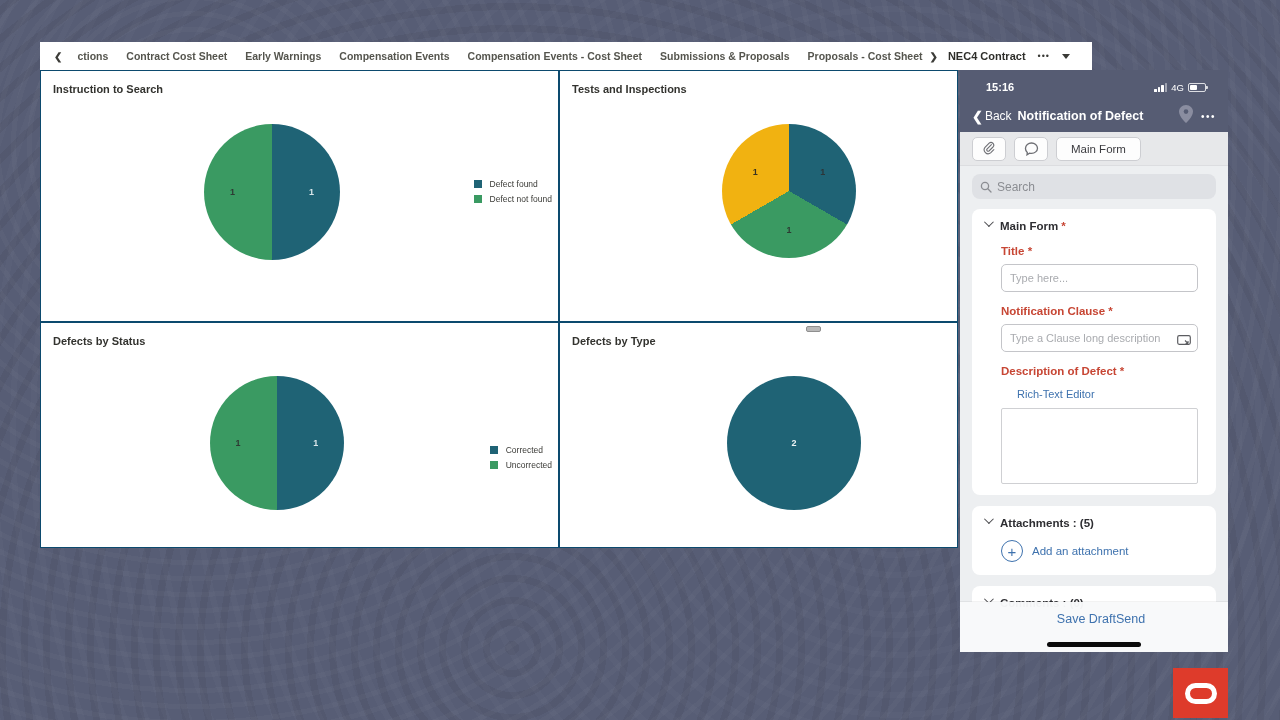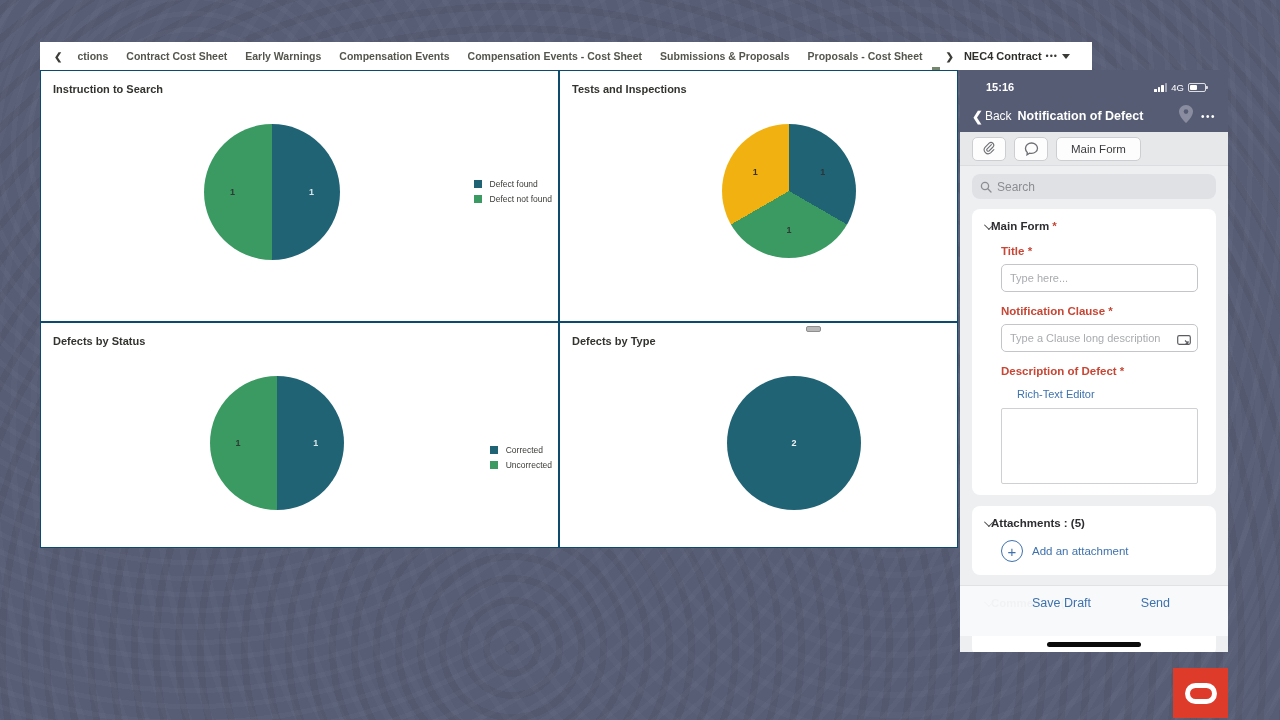--- a/index.html
+++ b/index.html
@@ -17,21 +17,21 @@
   
   .tabbar {
     position:absolute; left:40px; top:42px; width:1052px; height:28px;
     background:#fff; display:flex; align-items:center; padding:0 8px;
     font-size:10.5px; color:#4c4c46;
   }
   .tab-chevron { color:#3c3c38; font-size:10px; padding:0 6px; cursor:pointer; font-weight:bold; }
   .tabs { display:flex; align-items:flex-end; height:100%; overflow:hidden; flex:1; }
   .tab { padding:0 9px; white-space:nowrap; height:100%; display:flex; align-items:center; font-weight:600; color:#55554e; cursor:pointer; }
   .tab.active { font-weight:800; color:#2c2c28; border-bottom:3px solid #74876d; padding-top:3px; }
-  .contract-switcher { display:flex; align-items:center; gap:4px; padding-right:14px; margin-left:4px; white-space:nowrap; }
+  .contract-switcher { display:flex; align-items:center; gap:12px; padding-right:14px; margin-left:4px; white-space:nowrap; }
   .contract-name { font-weight:800; font-size:11px; color:#2e2e2a; }
   .contract-dots { font-size:9px; color:#3a3a36; letter-spacing:1px; }
   .contract-caret { width:0; height:0; border-left:4px solid transparent; border-right:4px solid transparent; border-top:5px solid #3a3a36; }
 
   .charts-area {
     position:absolute; left:40px; top:70px; width:918px; height:478px;
     background:#fff;
     display:grid; grid-template-columns:519px 399px; grid-template-rows:252px 226px;
   }
   .panel { position:relative; border:1px solid #0c4a6e; background:#fff; }
@@ -71,42 +71,42 @@
   .tool-btn { background:#fdfdfd; border:1px solid #cdced2; border-radius:5px; height:24px; display:flex; align-items:center; justify-content:center; cursor:pointer; }
   .tool-btn.icon { width:34px; }
   .tool-btn.text { padding:0 14px; font-size:11.5px; color:#3c3c40; }
 
   .search-wrap { padding:8px 12px 6px 12px; background:#edeff1; }
   .search-box { background:#dfe1e5; border-radius:8px; height:25px; display:flex; align-items:center; padding:0 8px; gap:5px; color:#8b8d92; cursor:text; }
   .search-box span { font-size:12px; }
 
   .content { padding:4px 12px 0 12px; }
   .card { background:#fff; border-radius:8px; padding:11px 12px; margin-bottom:11px; }
-  .section-head { display:flex; align-items:center; gap:0; cursor:pointer; }
+  .section-head { display:flex; align-items:flex-start; gap:9px; cursor:pointer; }
   .chev-down { width:7px; height:7px; border-right:1.6px solid #4b4b4f; border-bottom:1.6px solid #4b4b4f; transform:rotate(45deg) translateY(-2px); flex:none; }
   .section-title { font-size:11.5px; font-weight:bold; color:#2e2e32; }
   .req { color:#c74634; font-weight:bold; margin-left:3px; }
 
   .field { margin:13px 0 0 17px; }
   .field-label { font-size:11.5px; font-weight:bold; color:#c74634; margin-bottom:7px; }
   .text-input { width:197px; height:28px; border:1px solid #c4c5c9; border-radius:5px; background:#fff;
     font-size:11px; color:#a9abaf; padding:0 8px; font-family:"Liberation Sans",sans-serif; display:flex; align-items:center; }
   .input-row { position:relative; width:197px; }
   .popup-icon { position:absolute; right:7px; top:8px; cursor:pointer; }
   .link { color:#3e72ae; font-size:11px; cursor:pointer; }
   .richtext-link { margin:2px 0 8px 16px; display:inline-block; }
   .rte-box { width:197px; height:76px; border:1px solid #cfd0d3; border-radius:2px; background:#fff; cursor:text; }
 
   .add-row { display:flex; align-items:center; gap:9px; margin:11px 0 2px 17px; cursor:pointer; }
   .plus-circle { width:22px; height:22px; border:1.6px solid #3e72ae; border-radius:50%; color:#3e72ae;
     display:flex; align-items:center; justify-content:center; font-size:15px; font-weight:400; line-height:1; }
   .add-label { color:#3e72ae; font-size:11.5px; }
 
-  .bottombar { position:absolute; left:0; right:0; bottom:16px; height:50px; background:rgba(248,249,250,0.97);
-    display:flex; align-items:flex-start; justify-content:space-between; padding:10px 58px 0 72px; box-shadow:0 -1px 0 rgba(0,0,0,0.05); }
+  .bottombar { position:absolute; left:0; right:0; bottom:0; height:50px; background:rgba(248,249,250,0.97);
+    display:flex; align-items:flex-start; justify-content:center; padding:10px 58px 0 72px; box-shadow:0 -1px 0 rgba(0,0,0,0.05); }
   .bar-btn { color:#3e72ae; font-size:12.5px; cursor:pointer; }
   .home-indicator { position:absolute; left:50%; bottom:5px; transform:translateX(-50%); width:94px; height:5px; background:#0b0b0b; border-radius:3px; }
 
   .oracle-badge { position:absolute; left:1173px; top:668px; width:55px; height:50px; background:#de3b2b;
     display:flex; align-items:center; justify-content:center; }
   .oracle-o { width:32px; height:21px; border:5px solid #fff; border-radius:11px; }
 </style>
 </head>
 <body>
 

